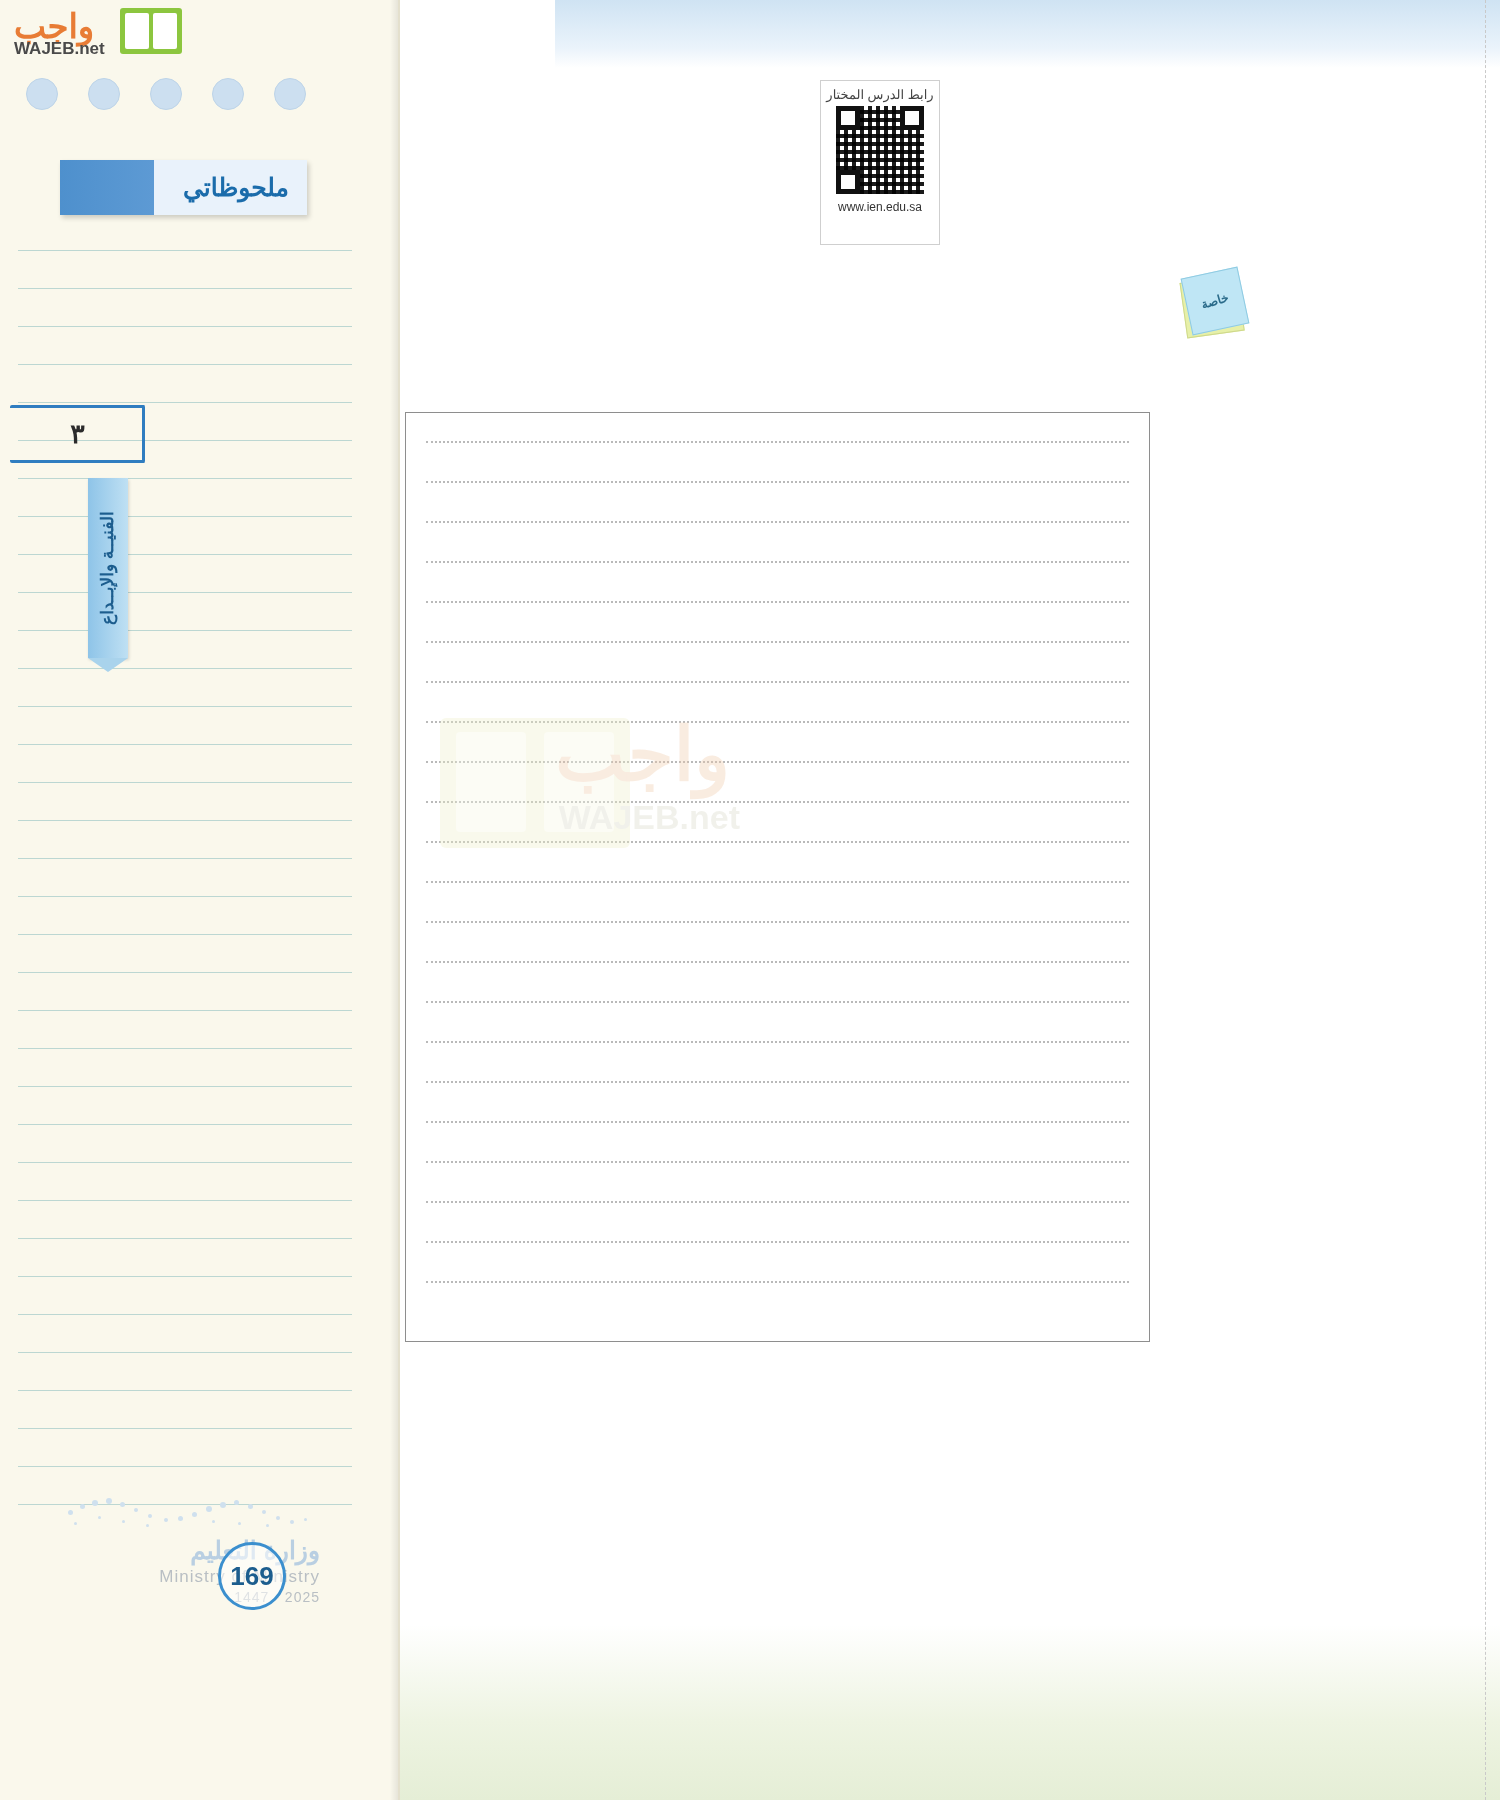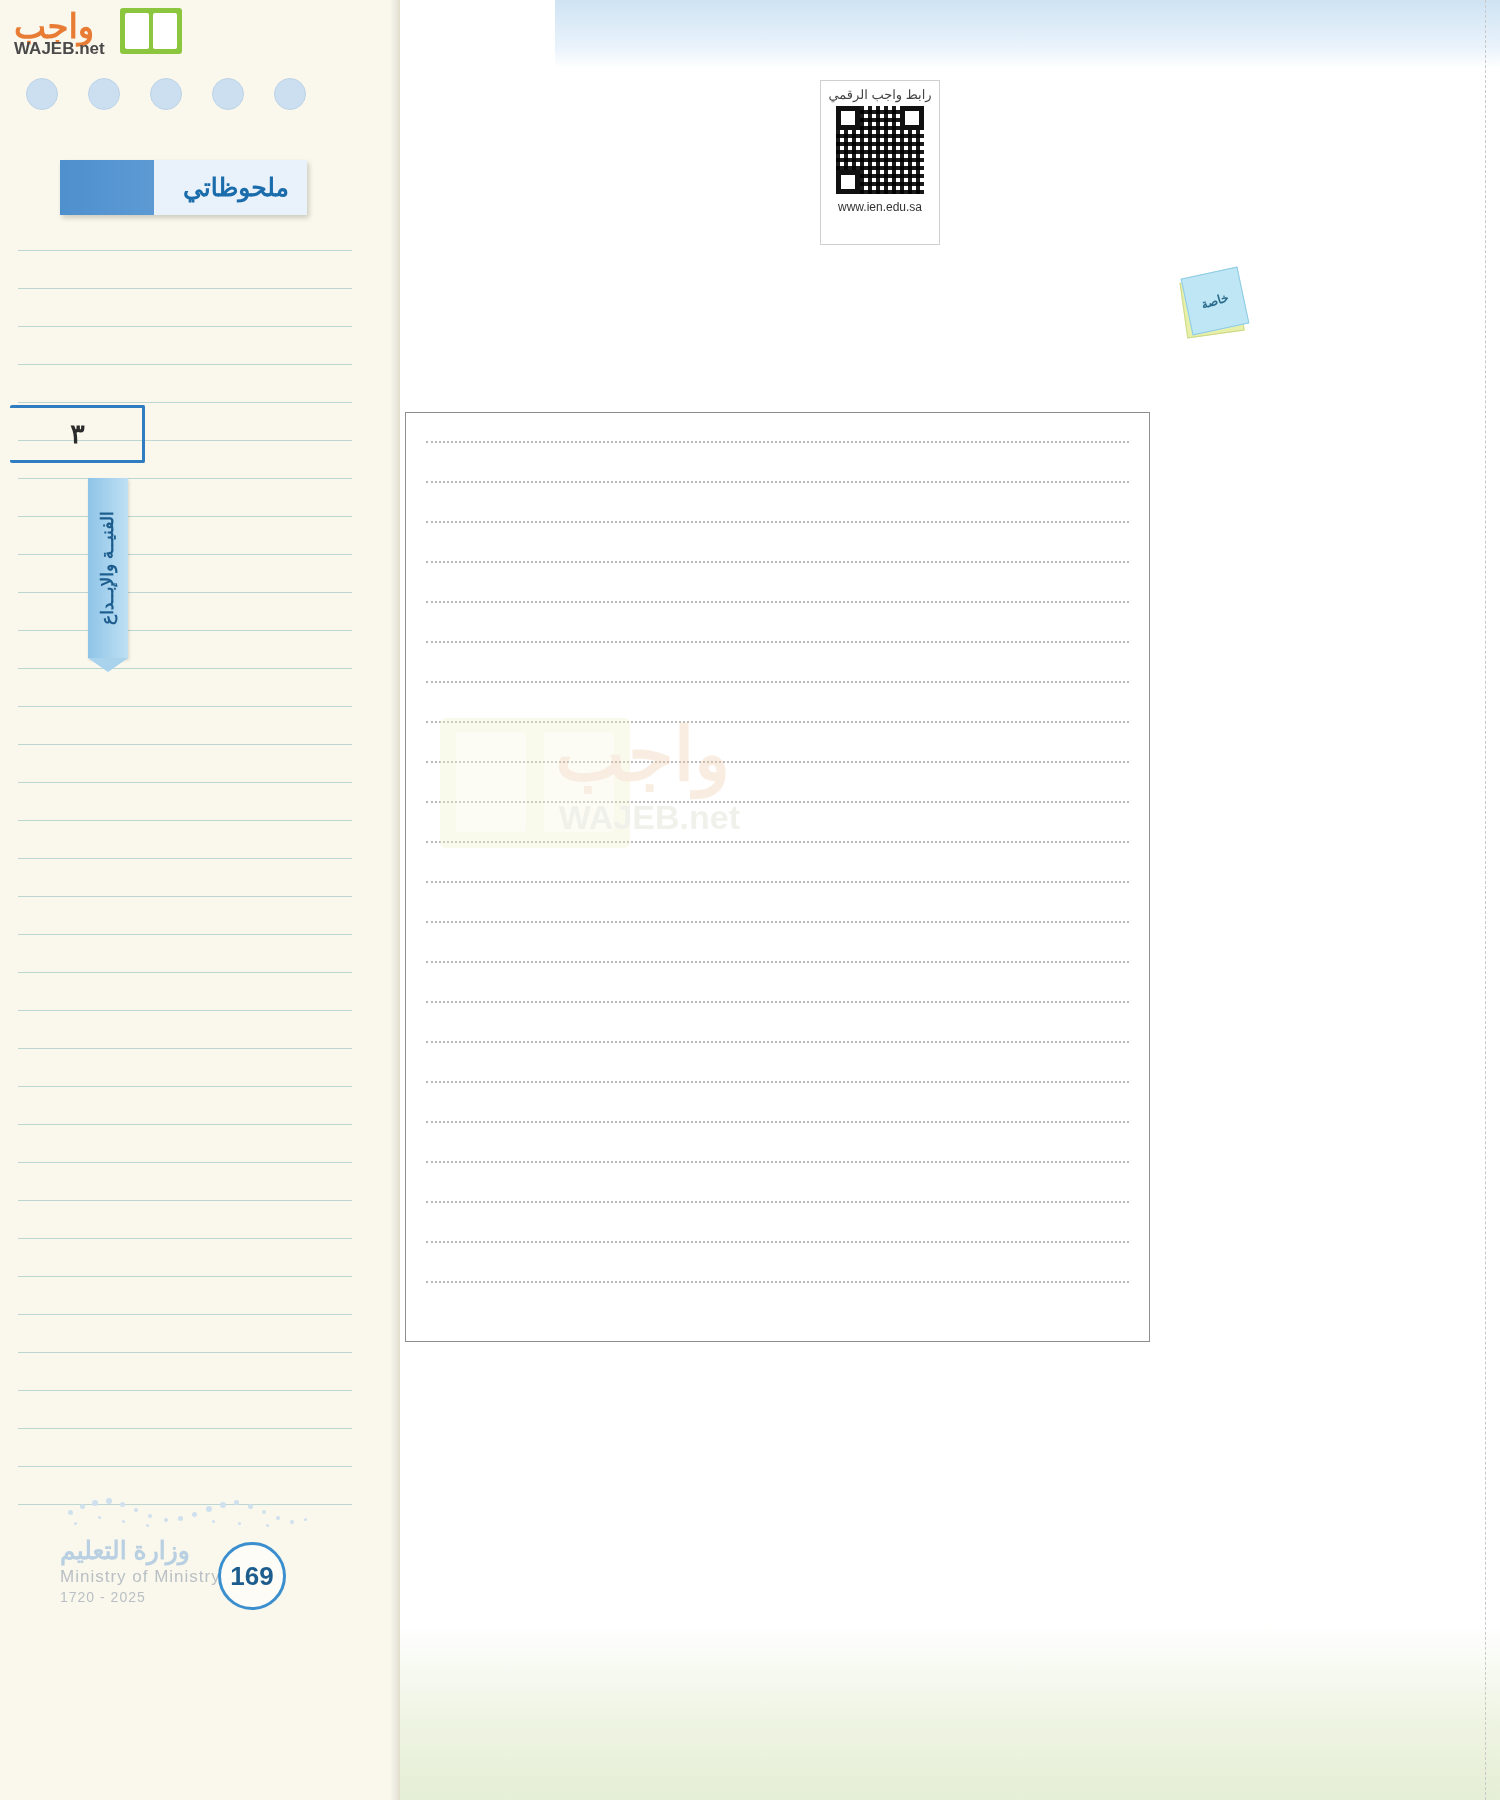--- a/index.html
+++ b/index.html
@@ -151,21 +151,21 @@
     font-weight: bold;
     white-space: nowrap;
   }
 
   
   .ministry {
     position: absolute;
     left: 60px;
     bottom: 195px;
     width: 260px;
-    text-align: left;
+    text-align: right;
     color: #cfd9c8;
   }
   .ministry .dots {
     height: 38px;
     position: relative;
     margin-bottom: 4px;
   }
   .ministry .dots i {
     position: absolute;
     display: block;
@@ -562,33 +562,33 @@
           <i style="left: 14px; top: 28px; width: 3px; height: 3px;"></i>
           <i style="left: 38px; top: 22px; width: 3px; height: 3px;"></i>
           <i style="left: 62px; top: 26px; width: 3px; height: 3px;"></i>
           <i style="left: 86px; top: 30px; width: 3px; height: 3px;"></i>
           <i style="left: 152px; top: 26px; width: 3px; height: 3px;"></i>
           <i style="left: 178px; top: 28px; width: 3px; height: 3px;"></i>
           <i style="left: 206px; top: 30px; width: 3px; height: 3px;"></i>
         </div>
       <div class="ar">وزارة التعليم</div>
       <div class="en">Ministry of Ministry</div>
-      <div class="years">2025 - 1720</div>
+      <div class="years">2025 - 1447</div>
     </div>
 
     <div class="page-number">169</div>
   </div>
 
   <div class="main">
     <div class="top-band"></div>
     <div class="bottom-band"></div>
     <div class="right-edge"></div>
 
     <div class="qr-card">
-      <div class="cap">رابط واجب الرقمي</div>
+      <div class="cap">رابط الدرس المختار</div>
       <div class="qr">
         <span class="eye tl"></span>
         <span class="eye tr"></span>
         <span class="eye bl"></span>
       </div>
       <div class="url">www.ien.edu.sa</div>
     </div>
 
 
     <div class="sticky-note">

